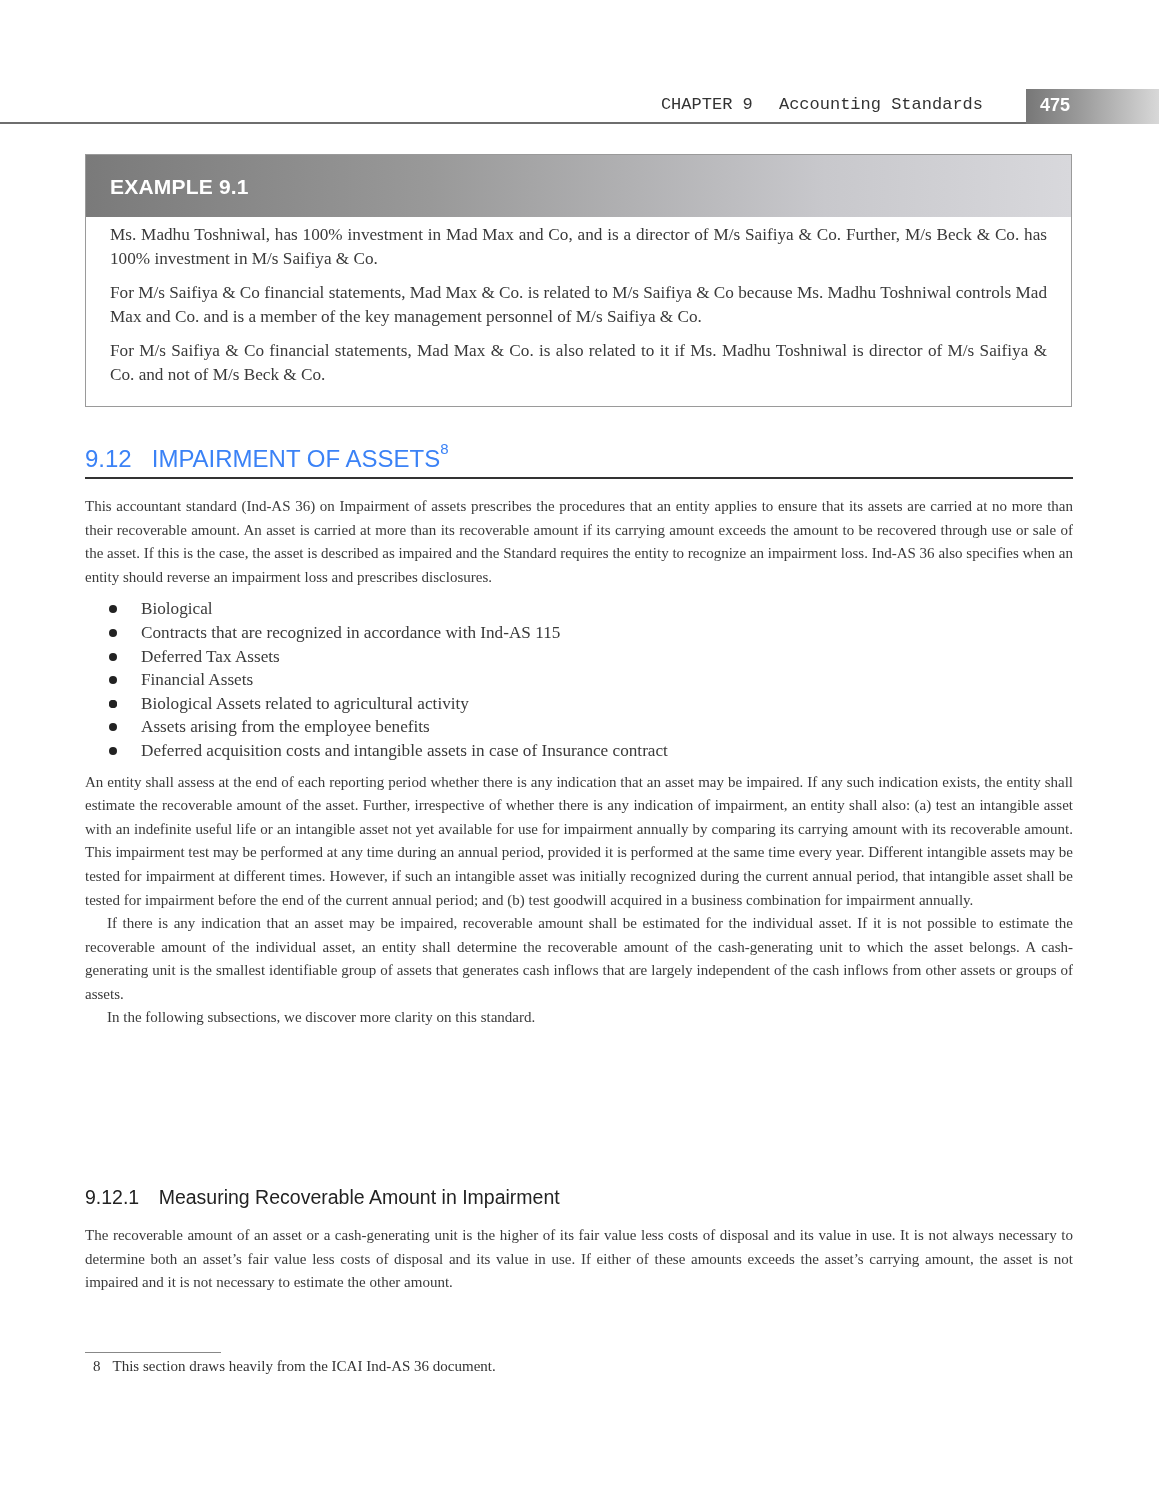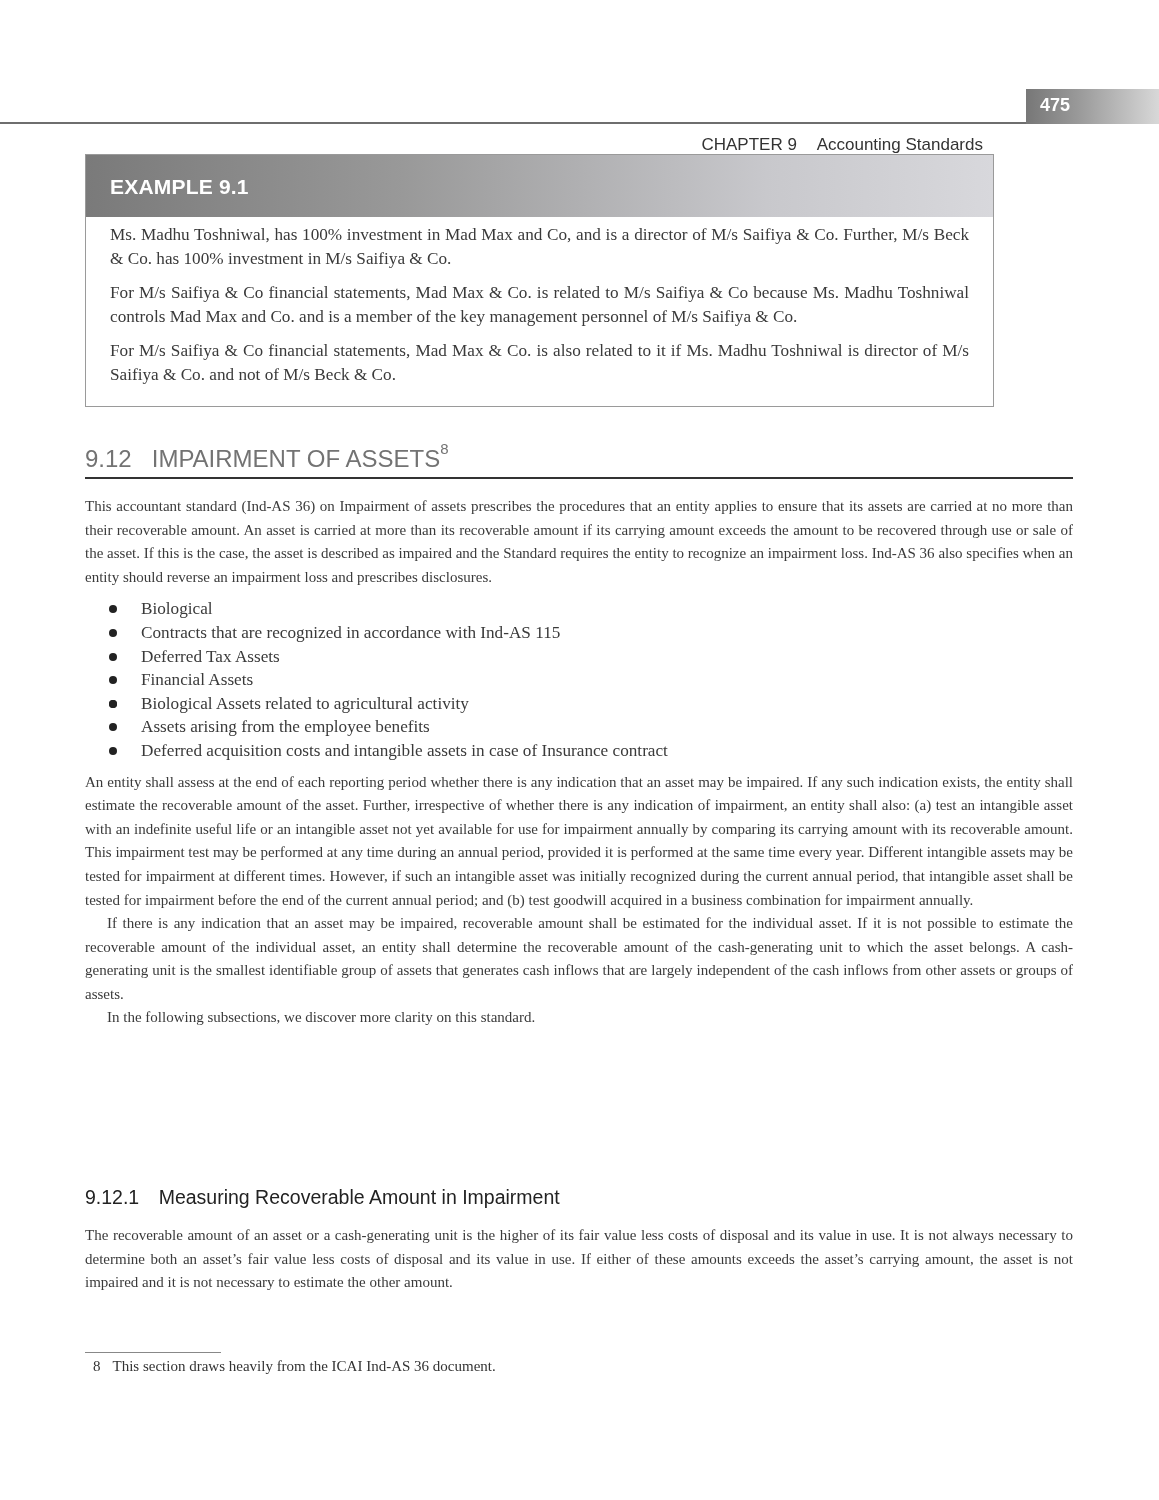--- a/index.html
+++ b/index.html
@@ -9,36 +9,36 @@
     color: #3a3a3a;
   }
   .running-head {
     position: absolute; left: 0; top: 0; width: 1159px; height: 124px;
   }
   .rh-rule {
     position: absolute; left: 0; top: 122px; width: 1027px; height: 2px; background: #6e6e6e;
   }
   .rh-text {
     position: absolute; right: 176px; top: 95px;
-    font-family: Liberation Sans, sans-serif;
-    font-size: 17px; color: #333; margin-top: 40px;
+    font-family: Liberation Mono, monospace;
+    font-size: 17px; color: #333;
   }
   .rh-text .chap { margin-right: 16px; }
   .page-num-box {
     position: absolute; left: 1026px; top: 89px; width: 133px; height: 35px;
     background: linear-gradient(to right, #777777 0%, #9a9a9a 40%, #d8d8d8 100%);
   }
   .page-num {
     position: absolute; left: 14px; top: 6px;
     font-family: "Liberation Sans", "DejaVu Sans", sans-serif;
     font-weight: bold; font-size: 18px; color: #ffffff;
   }
 
   .example-box {
-    position: absolute; left: 85px; top: 154px; width: 909px; height: 253px;
+    position: absolute; left: 85px; top: 154px; width: 987px; height: 253px;
     border: 1px solid #9a9a9a; box-sizing: border-box;
   }
   .example-head {
     height: 62px;
     background: linear-gradient(to right, #7a7a7a 0%, #999999 35%, #c8c8cc 75%, #d8d8dc 100%);
     position: relative;
   }
   .example-title {
     position: absolute; left: 24px; top: 20px;
     font-family: "Liberation Sans", "DejaVu Sans", sans-serif;
@@ -47,21 +47,21 @@
   .example-body { padding: 6px 24px 0 24px; }
   .example-body p {
     margin: 0 0 11px 0; font-size: 17.2px; line-height: 23.5px; text-align: justify;
   }
 
   .section-heading {
     position: absolute; left: 85px; top: 444px; width: 988px;
     border-bottom: 2px solid #333;
     padding-bottom: 4px;
     font-family: "Liberation Sans", "DejaVu Sans", sans-serif;
-    font-size: 24px; color: #737373;
+    font-size: 24px; color: #3b82f6;
   }
   .section-heading .num { margin-right: 20px; }
   .section-heading sup { font-size: 15px; font-weight: normal; position: relative; top: -4px; }
 
   .content { position: absolute; left: 85px; width: 988px; }
   .content p {
     margin: 0; font-size: 15px; line-height: 23.6px; text-align: justify;
   }
   .content p.indent { text-indent: 22px; }
 

